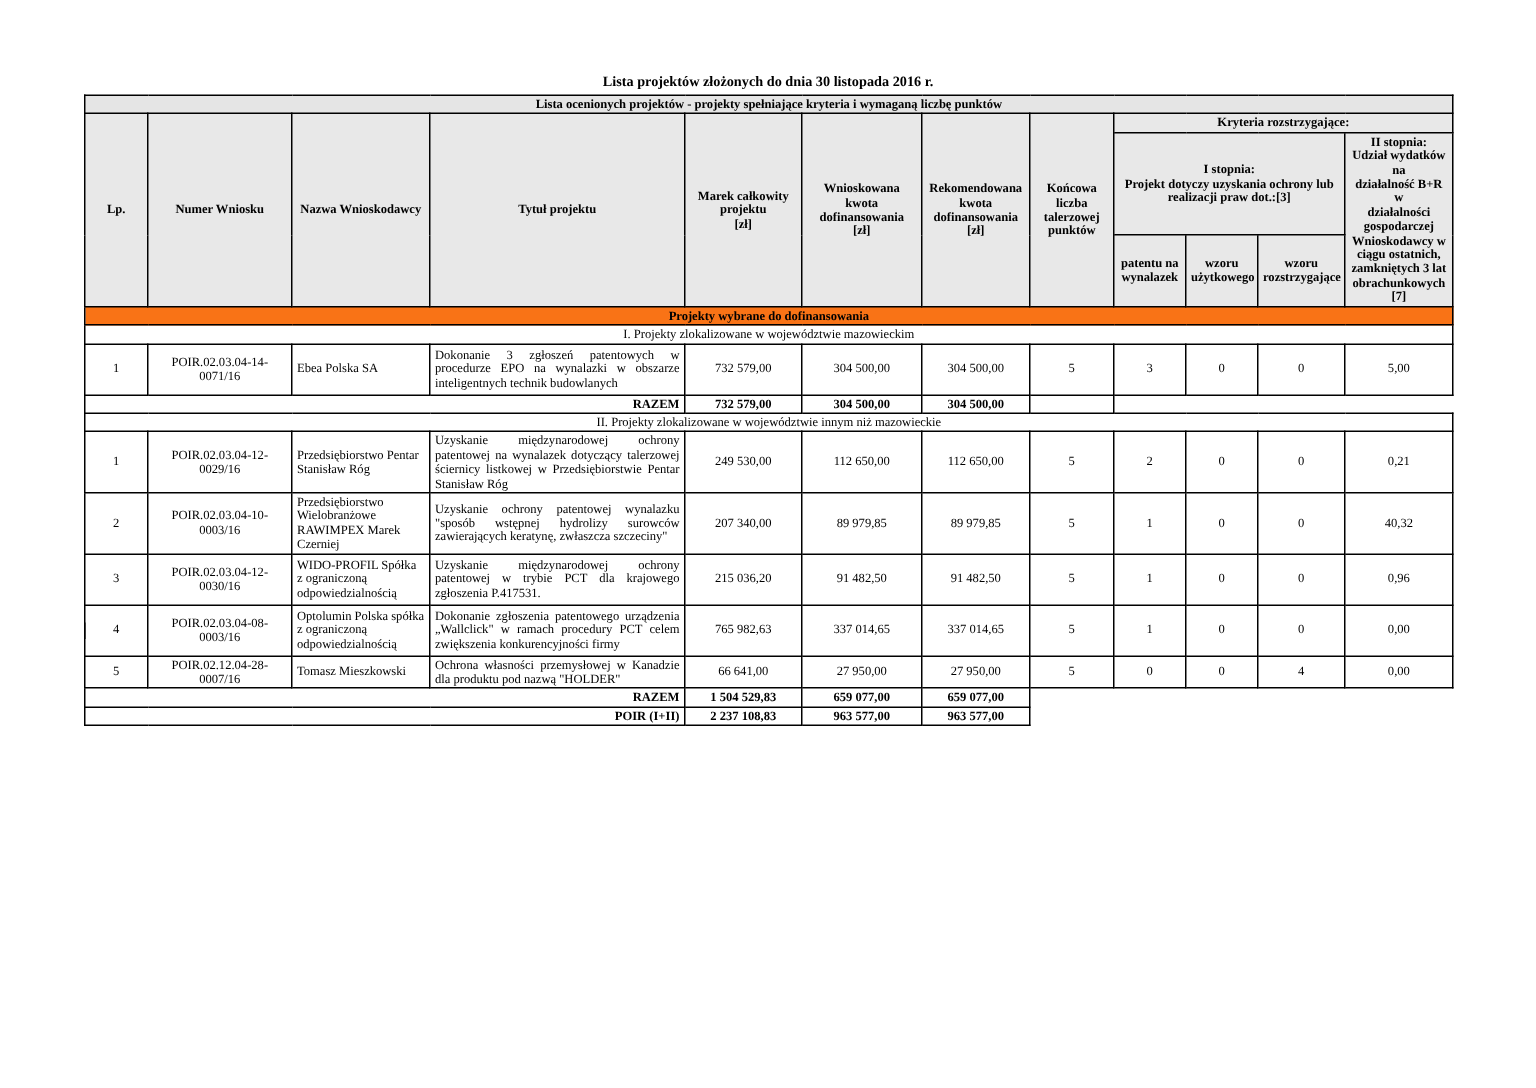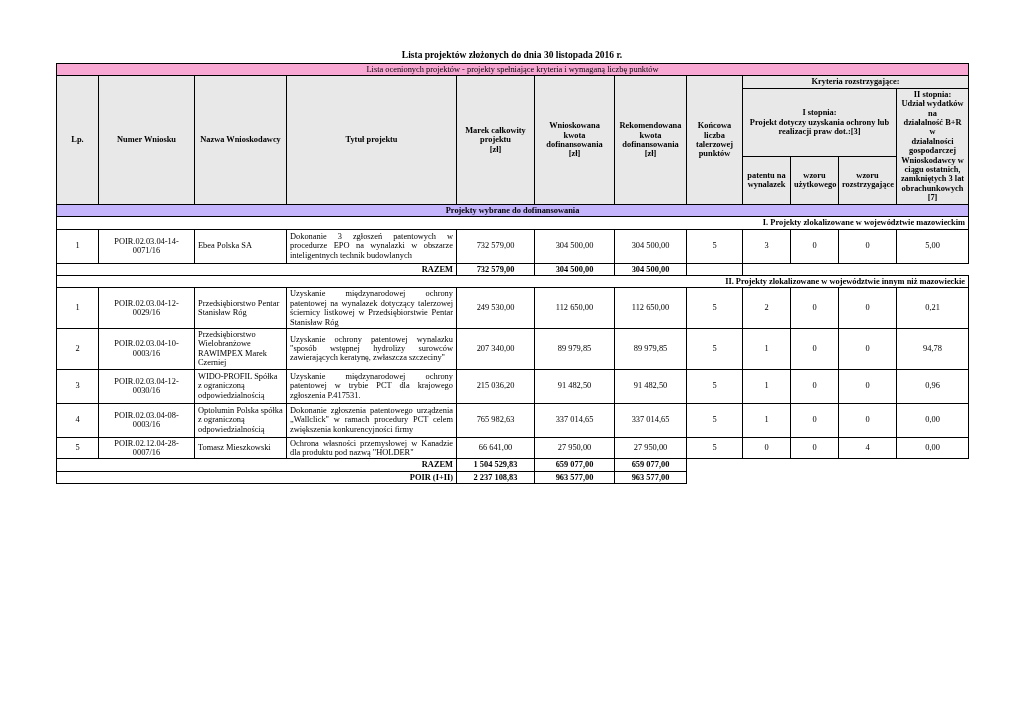--- a/index.html
+++ b/index.html
@@ -40,46 +40,46 @@
   }
   table.main td, table.main th {
     border: 1px solid #000;
     font-size: 8.4px;
     vertical-align: middle;
     padding: 1px 3px;
     line-height: 1.12;
   }
   .sub-title-row td {
     text-align: center;
-    font-weight: normal;
+    font-weight: bold;
     font-size: 9px;
-    background: #f9a8d4;
+    background: #e5e5e5;
     padding: 2px;
   }
   .hdr {
     background: #e8e8e8;
     text-align: center;
     font-weight: bold;
     font-size: 8.3px;
   }
   .hdr-left {
     background: #e8e8e8;
     font-weight: bold;
     font-size: 8.3px;
     text-align: center;
     vertical-align: top;
   }
   .section-row td {
-    font-weight: bold;
+    font-weight: normal;
     font-size: 8.6px;
-    text-align: right;
+    text-align: center;
     padding: 2px 4px;
   }
   .band {
-    background: #c4b5fd;
+    background: #f97316;
     text-align: center;
     font-weight: bold;
     font-size: 8.6px;
     padding: 2px;
   }
   td.c { text-align: center; }
   td.l { text-align: left; }
   td.just {
     text-align: justify;
     vertical-align: top;
@@ -258,21 +258,21 @@
         <td class="c">POIR.02.03.04-10-0003/16</td>
         <td class="l vt">Przedsiębiorstwo Wielobranżowe RAWIMPEX Marek Czerniej</td>
         <td class="just">Uzyskanie ochrony patentowej wynalazku "sposób wstępnej hydrolizy surowców zawierających keratynę, zwłaszcza szczeciny"</td>
         <td class="c">207 340,00</td>
         <td class="c">89 979,85</td>
         <td class="c">89 979,85</td>
         <td class="c">5</td>
         <td class="c">1</td>
         <td class="c">0</td>
         <td class="c">0</td>
-        <td class="c">94,78</td>
+        <td class="c">40,32</td>
       </tr>
 
       <tr class="tall">
         <td class="c">3</td>
         <td class="c">POIR.02.03.04-12-0030/16</td>
         <td class="l vt">WIDO-PROFIL Spółka z ograniczoną odpowiedzialnością</td>
         <td class="just">Uzyskanie międzynarodowej ochrony patentowej w trybie PCT dla krajowego zgłoszenia P.417531.</td>
         <td class="c">215 036,20</td>
         <td class="c">91 482,50</td>
         <td class="c">91 482,50</td>

